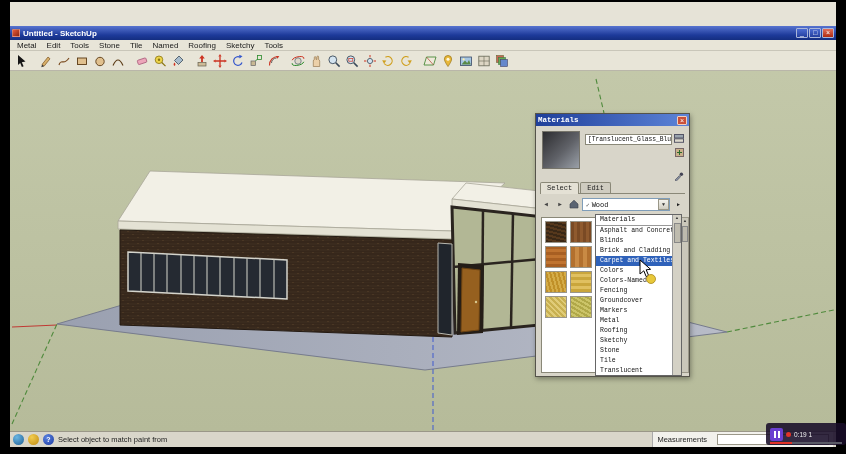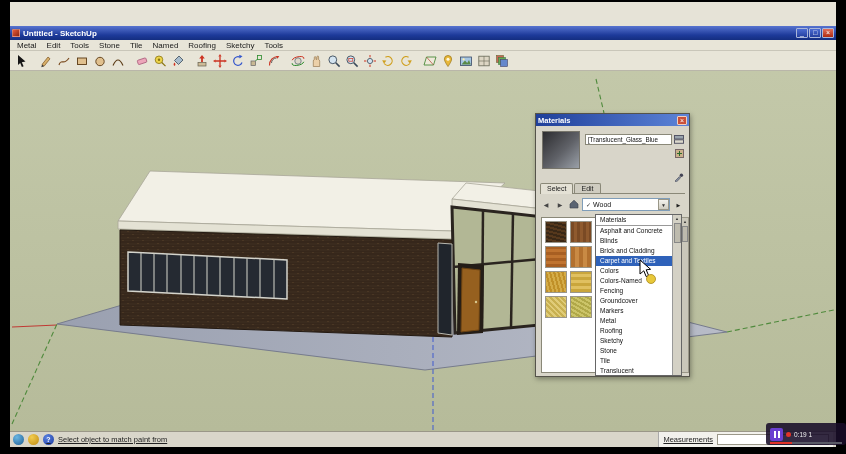--- a/index.html
+++ b/index.html
@@ -22,21 +22,21 @@
   .menubar{height:11px;background:#e8e5d8;display:flex;align-items:center;font-size:8px;
            color:#1a1a1a;padding-left:2px;border-bottom:1px solid #c9c6b9;flex:none;}
   .menu-item{padding:0 5px;white-space:nowrap;}
   
   .toolbar{height:20px;background:#e8e5d8;display:flex;align-items:center;padding-left:3px;
            gap:1px;border-bottom:1px solid #b9b6a9;flex:none;}
   .ti{width:17px;height:17px;display:flex;align-items:center;justify-content:center;flex:none;}
   .ti svg{display:block;}
   .tsep{width:5px;flex:none;}
   
-  .viewport{position:relative;flex:1;background:linear-gradient(#c3c8a9,#b6bb9a);overflow:hidden;}
+  .viewport{position:relative;flex:1;background:linear-gradient(#c3c8a9,#b6bb9a);overflow:hidden;font-family:Liberation Mono, monospace;}
   .scene{position:absolute;left:0;top:0;}
   
   .dialog{position:absolute;left:525px;top:42px;width:155px;height:264px;background:#d8d5c9;
           border:1px solid #55534a;box-shadow:1px 2px 5px rgba(0,0,0,.35);z-index:20;}
   .dlg-title{position:absolute;left:0;top:0;right:0;height:12px;
              background:linear-gradient(90deg,#1f3f9a,#5d84d8);display:flex;align-items:center;
              padding:0 2px;}
   .dlg-title-text{color:#fff;font-size:7.5px;font-weight:bold;flex:1;}
   .dlg-close{width:10px;height:9px;background:#c94f38;color:#fff;font-size:7px;line-height:8px;
              text-align:center;border:1px solid #f0cfc0;border-radius:1px;}
@@ -82,28 +82,28 @@
            margin-right:9px;white-space:nowrap;overflow:hidden;}
   .dd-item.hdr{height:11px;border-bottom:1px solid #999;}
   .dd-item.sel{background:#2f62ba;color:#fff;}
   .dd-scroll{position:absolute;right:0;top:0;width:9px;height:100%;background:#d4d1c5;
              border-left:1px solid #999;display:flex;flex-direction:column;align-items:center;}
   .dd-thumb{width:7px;height:20px;background:#bebbae;border:1px solid #888;margin-top:1px;}
   
   .cursor{position:absolute;left:628px;top:188px;z-index:50;pointer-events:none;}
   
   .statusbar{height:16px;background:#d9d6ca;border-top:1px solid #9a9788;display:flex;
-             align-items:center;padding:0 3px;gap:4px;font-size:7.5px;color:#222;flex:none;text-decoration:underline;}
+             align-items:center;padding:0 3px;gap:4px;font-size:7.5px;color:#222;flex:none;}
   .sicon{width:11px;height:11px;border-radius:50%;flex:none;text-align:center;}
   .si-geo{background:radial-gradient(circle at 35% 30%,#6ab6e2,#1f5f96);}
   .si-credit{background:radial-gradient(circle at 35% 30%,#f2cc4e,#c08a10);}
   .si-help{background:radial-gradient(circle at 35% 30%,#5a82e0,#1c3aa0);color:#fff;font-size:7px;
            line-height:11px;font-weight:bold;}
   .hint{white-space:nowrap;}
-  .meas{margin-left:auto;display:flex;align-items:center;gap:4px;background:#f2f1ec;height:100%;
+  .meas{margin-left:auto;display:flex;align-items:center;gap:10px;background:#f2f1ec;height:100%;
         padding:0 4px;border-left:1px solid #aaa;}
   .meas-box{width:112px;height:11px;background:#fff;border:1px solid #9a9788;}
   
   .voverlay{position:absolute;left:766px;top:423px;width:80px;height:22px;
             background:rgba(24,12,40,.88);border-radius:3px;display:flex;align-items:center;
             gap:3px;padding:0 4px;z-index:60;}
   .vpause{width:13px;height:13px;border-radius:2px;background:#6a3fd0;display:flex;
           align-items:center;justify-content:center;gap:2px;flex:none;}
   .vpause i{width:2px;height:7px;background:#fff;display:block;}
   .vdot{width:5px;height:5px;border-radius:50%;background:#e23328;flex:none;}

